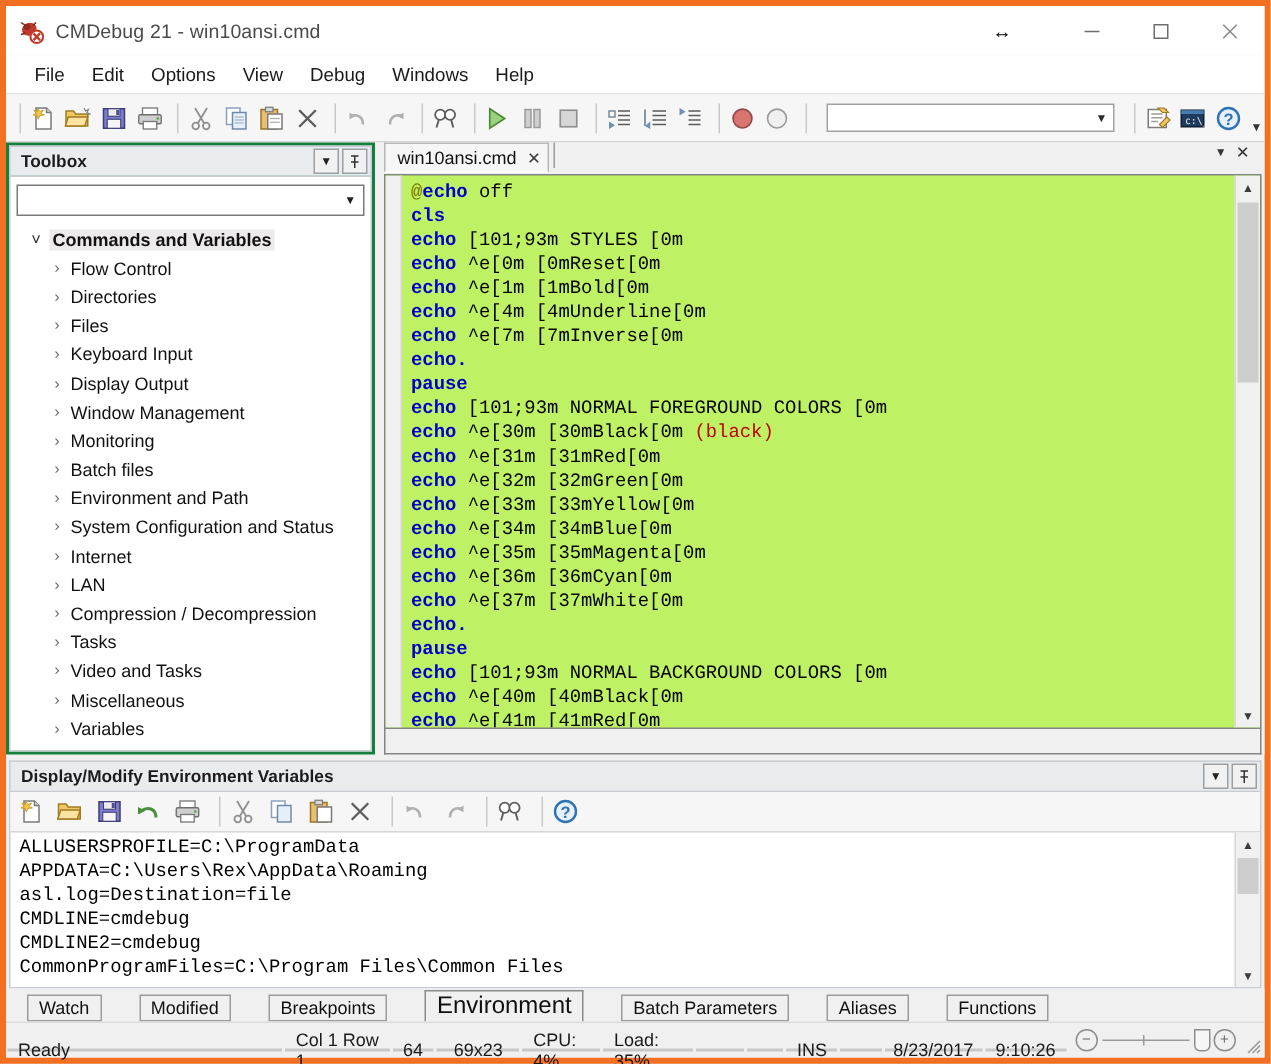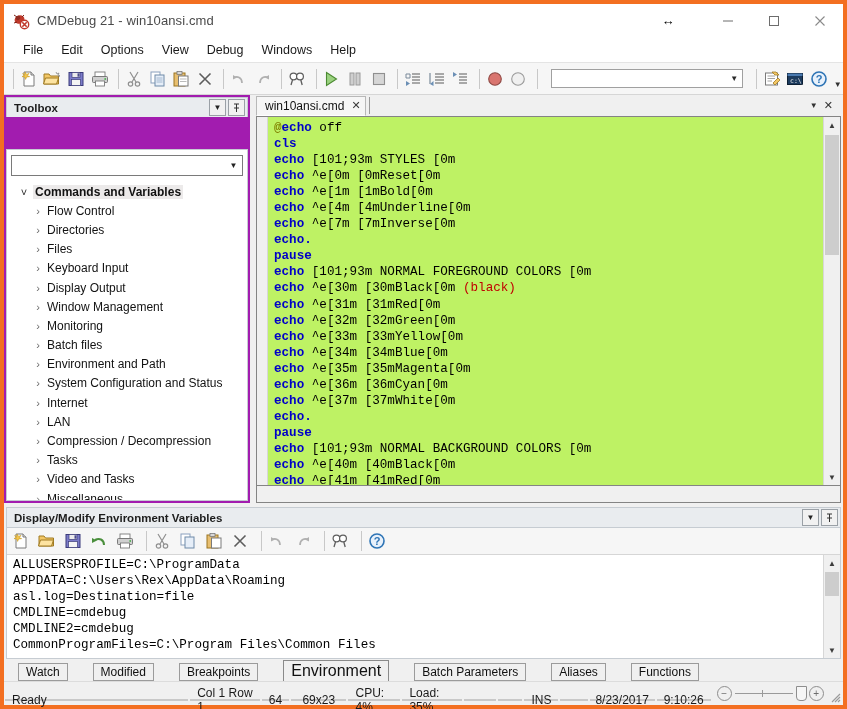--- a/index.html
+++ b/index.html
@@ -67,22 +67,21 @@
   .tb-combo .arrow{
     width:15px;height:17px;display:flex;align-items:center;justify-content:center;
     color:#2b2b2b;font-size:8px;
   }
   .tb-caret{width:12px;display:flex;align-items:flex-end;justify-content:center;height:24px;color:#333;font-size:8px;padding-bottom:4px;}
   
   .mainrow{display:flex;flex:0 0 auto;height:408px;background:#f0f0f0;}
   
   .toolbox{
     width:246px;min-width:246px;display:flex;flex-direction:column;
-    background:#a21caf;
-    gap:32px;
+    background:#15803d;
   }
   .panel-caption{
     height:19px;display:flex;align-items:center;
     background:#e9ecef;border:1px solid #c6ccd2;border-bottom:none;
     margin:2px 2px 0 2px;padding-left:7px;
     font-weight:bold;font-size:11.5px;color:#1c1c1c;
   }
   .panel-caption .cap-spacer{flex:1;}
   .cap-btn{
     width:15px;height:15px;border:1px solid #9aa0a6;background:#f1f1f1;
@@ -105,21 +104,21 @@
   }
   .tree-row.root .tw{color:#2b2b2b;}
   .tree-row.root .lbl{font-weight:bold;background:#eceaea;padding:0 2px;}
   .tree-row .lbl{color:#121212;}
   .tree-row.child{padding-left:22px;}
   
   .editorwrap{
     flex:1;display:flex;flex-direction:column;min-width:0;padding-right:2px;
   }
   .tabstrip{
-    height:21px;display:flex;align-items:center;padding-left:6px;
+    height:21px;display:flex;align-items:flex-start;padding-left:6px;
   }
   .edtab{
     height:20px;display:flex;align-items:center;background:#f0f0f0;
     border:1px solid #b8b8b8;border-bottom:1px solid #fff;
     padding:0 4px 0 8px;font-size:12px;color:#111;box-sizing:border-box;
     background:#f6f6f6;
   }
   .edtab .x{margin-left:7px;color:#3a3a3a;font-size:11px;}
   .tabstrip .divider{width:1px;height:17px;background:#9a9a9a;margin-left:3px;}
   .editor{

